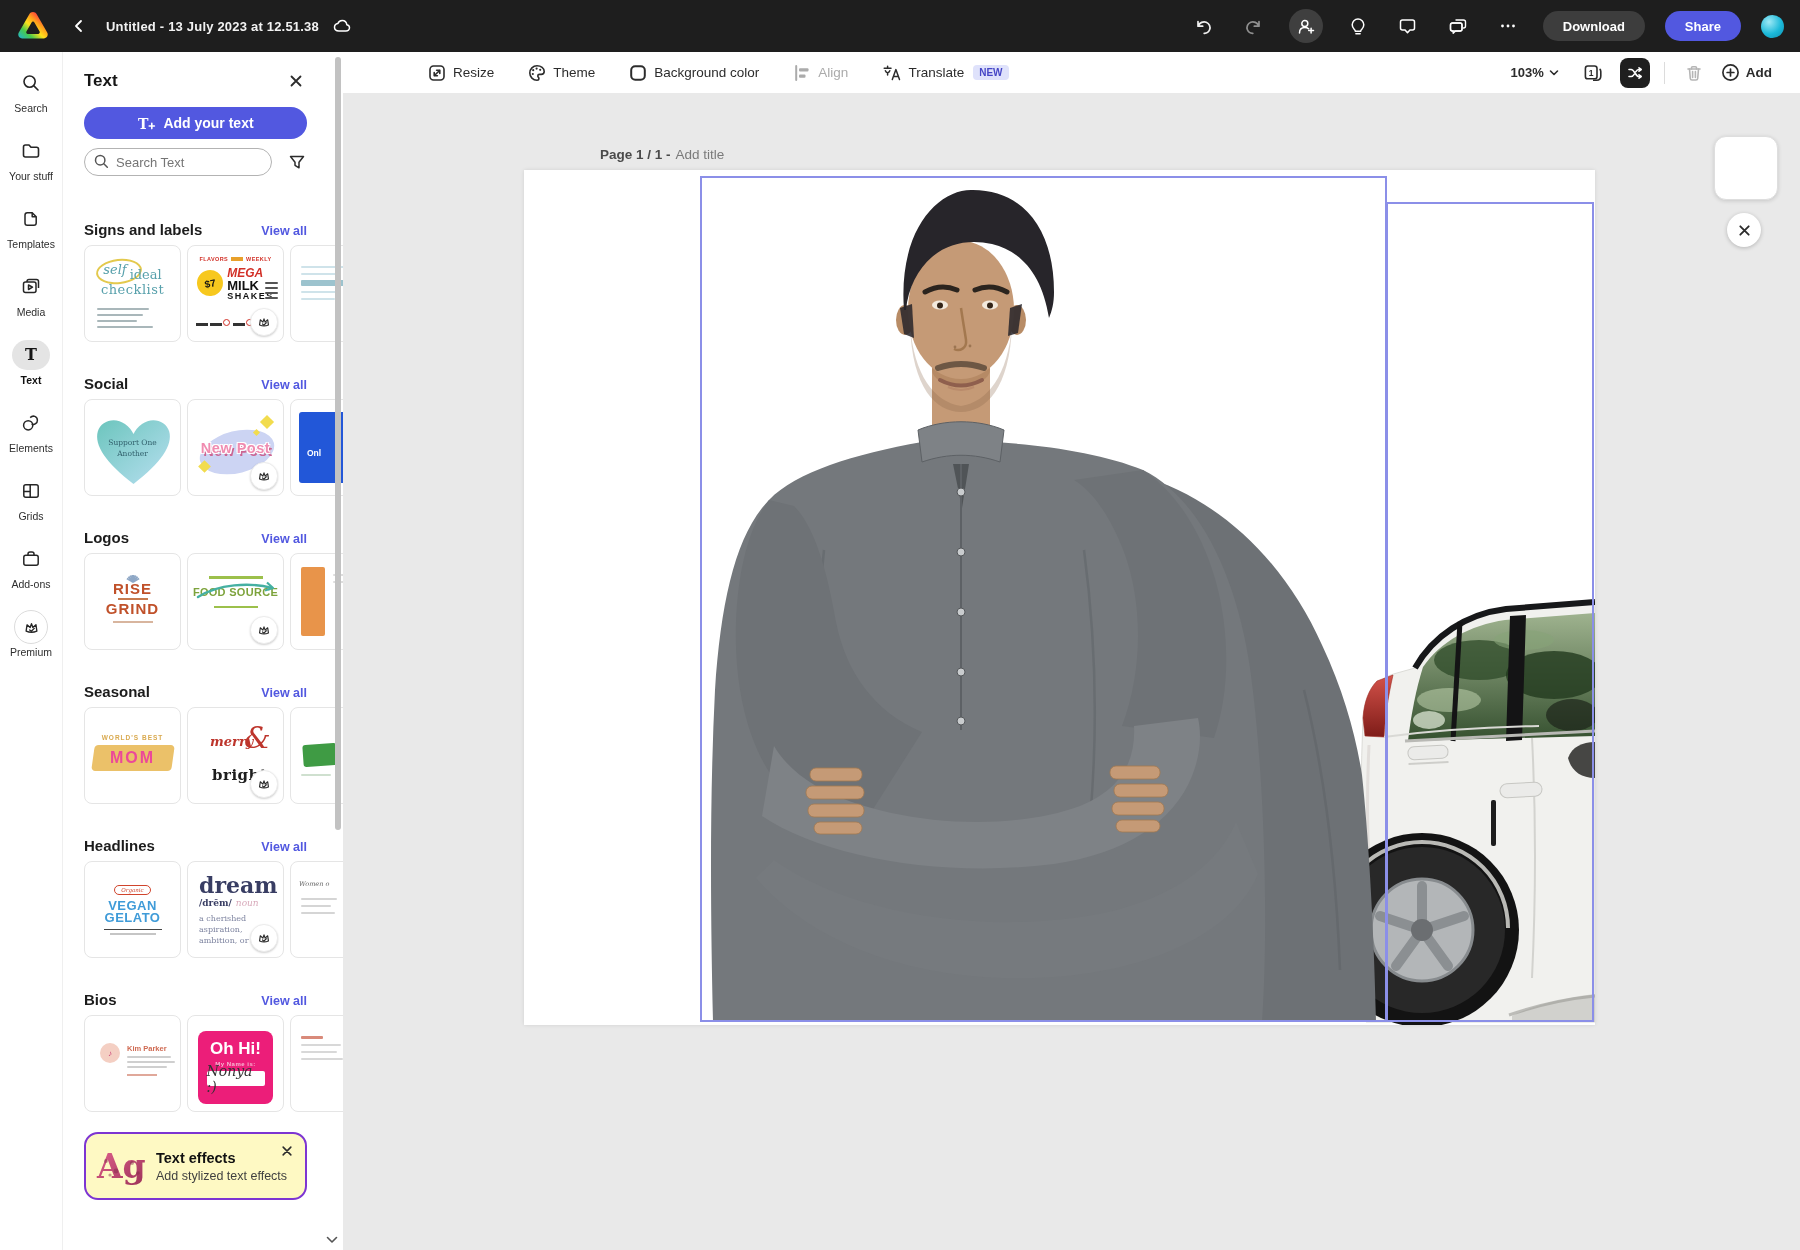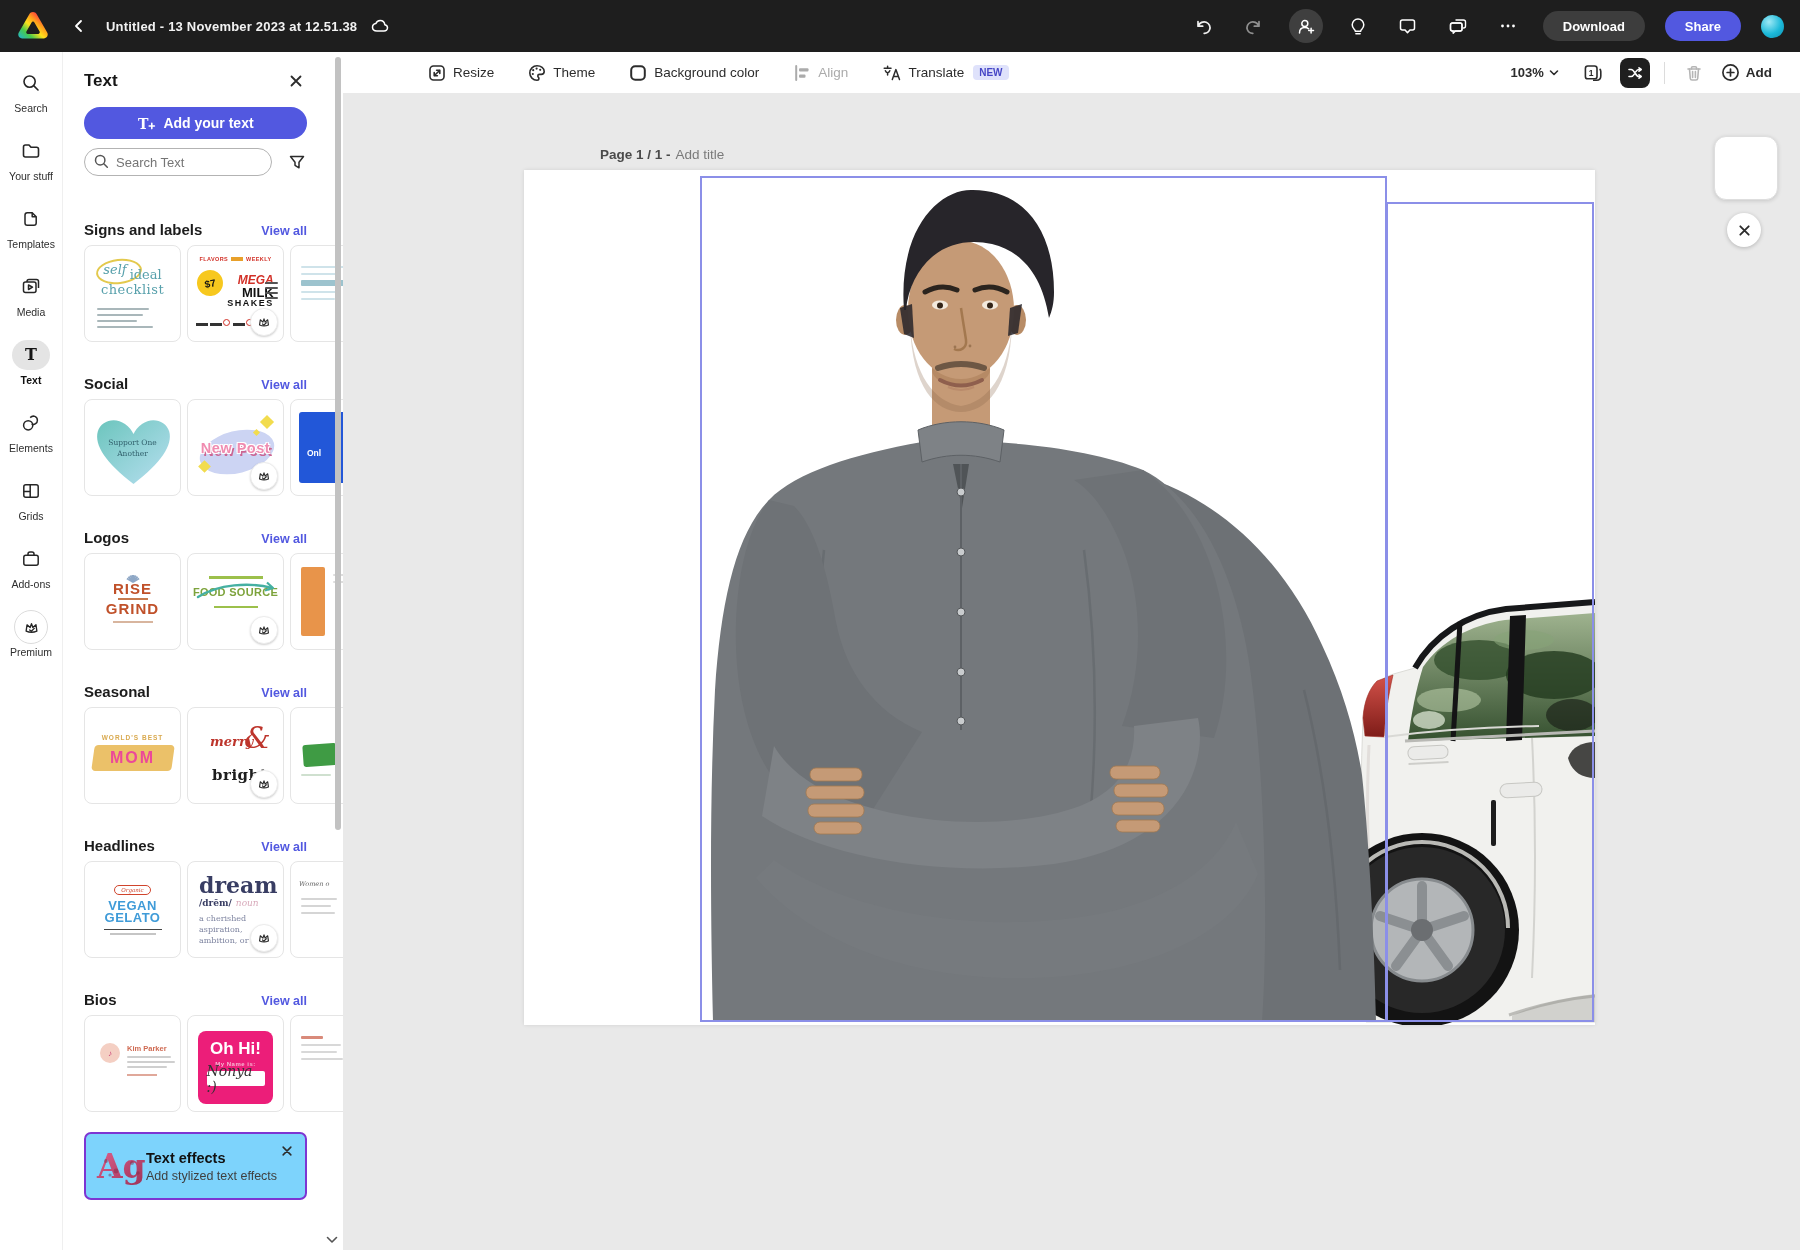--- a/index.html
+++ b/index.html
@@ -60,21 +60,21 @@
   .sc .checklist{font-size:13px;letter-spacing:.5px;margin-top:4px;}
   .sc-bullets{position:absolute;left:12px;top:62px;display:flex;flex-direction:column;gap:4px;}
   .sc-bullets .bar{background:#a9b7ba;}
   
   .mk-top{display:flex;justify-content:center;align-items:center;gap:3px;margin-top:10px;}
   .mk-top span{font-size:5.5px;font-weight:800;color:#d23027;letter-spacing:.4px;}
   .mk-dash{width:12px;height:4px;background:#e8a02a;}
   .mk-mid{display:flex;justify-content:center;gap:4px;margin-top:5px;}
   .mk-price{width:26px;height:26px;border-radius:50%;background:#f7c81e;display:flex;align-items:center;justify-content:center;
             font-size:10px;font-weight:800;color:#111;transform:rotate(-10deg);margin-top:3px;}
-  .mk-col{text-align:right;line-height:1;margin-top:7px;}
+  .mk-col{text-align:left;line-height:1;}
   .mk-mega{font-size:12px;font-weight:800;font-style:italic;color:#d23027;}
   .mk-milk{font-size:13px;font-weight:800;color:#111;}
   .mk-shakes{font-size:9px;font-weight:800;color:#111;letter-spacing:1.5px;}
   .mk-list{position:absolute;right:5px;top:36px;display:flex;flex-direction:column;gap:3px;}
   .mk-list .bar{width:13px;background:#555;}
   .mk-bot{position:absolute;left:8px;right:8px;bottom:11px;display:flex;justify-content:space-between;}
   .mk-bot b{width:12px;height:3px;background:#333;display:inline-block;}
   .mk-bot i{width:5px;height:5px;border:1px solid #d23027;border-radius:50%;display:inline-block;margin-left:1px;}
   
   .heart-txt{position:absolute;left:0;right:0;text-align:center;font-family:"DejaVu Serif",serif;font-size:7.5px;color:#33626e;}
@@ -134,22 +134,22 @@
   .oh-strip{margin-top:4px;width:58px;height:15px;background:#fff;border-radius:2px;display:flex;align-items:center;justify-content:center;}
   .oh-l3{font-family:"DejaVu Serif",serif;font-style:italic;font-size:14px;color:#333;}
   
   .sliver-bars{position:absolute;left:10px;top:20px;display:flex;flex-direction:column;gap:5px;}
   .blue-box{position:absolute;left:8px;top:12px;bottom:12px;right:-20px;background:#2257d8;border-radius:3px;}
   .blue-box span{position:absolute;left:8px;top:36px;color:#fff;font-size:8.5px;font-weight:700;}
   .orange-band{position:absolute;left:10px;top:13px;bottom:13px;width:24px;background:#e8944a;border-radius:2px;}
   .green-blob{position:absolute;left:12px;top:36px;width:34px;height:22px;background:#3f9b44;border-radius:3px;transform:rotate(-4deg);}
   .women-txt{position:absolute;left:8px;top:18px;font-family:"DejaVu Serif",serif;font-style:italic;font-size:6.5px;color:#666;}
   
-  .banner{margin-top:20px;width:223px;height:68px;border:2px solid #7d35d2;border-radius:7px;box-sizing:border-box;
-          display:flex;align-items:center;padding:0 10px;position:relative;cursor:pointer;background:#7dd3fc;}
+  .banner{margin-top:20px;width:223px;height:68px;border:2px solid #7d35d2;border-radius:14px;box-sizing:border-box;
+          display:flex;align-items:center;gap:10px;padding:0 10px;position:relative;cursor:pointer;background:#fef9c3;}
   .banner-title{font-size:14.5px;font-weight:700;color:#111;}
   .banner-sub{font-size:12.5px;color:#3f3f3f;margin-top:3px;}
   .banner-x{position:absolute;top:6px;right:7px;}
   .scroll-thumb{position:absolute;right:2px;top:5px;width:6px;height:773px;background:#c2c2c2;border-radius:3px;cursor:pointer;}
   .panel-down{position:absolute;right:4px;bottom:5px;cursor:pointer;display:flex;}
   
   #toolbar{position:absolute;left:343px;top:52px;width:1457px;height:41px;background:#fff;display:flex;align-items:center;
            padding:0 28px 0 85px;box-sizing:border-box;}
   .tool-group{display:flex;align-items:center;gap:34px;}
   .tool-btn{display:flex;align-items:center;gap:7px;font-size:13.5px;color:#2c2c2c;font-weight:500;cursor:pointer;white-space:nowrap;}
@@ -197,21 +197,21 @@
           </defs>
         <path fill="url(#logoG)" d="M17,2 C18.6,2 19.9,2.9 20.7,4.3 L31.2,22.6 C32.7,25.2 30.8,28.5 27.7,28.5 H6.3 C3.2,28.5 1.3,25.2 2.8,22.6 L13.3,4.3 C14.1,2.9 15.4,2 17,2 Z"></path>
         <path fill="#1e1e1e" d="M17,11.5 C17.6,11.5 18.1,11.8 18.4,12.4 L23.6,21.5 C24.2,22.6 23.4,23.9 22.2,23.9 H11.8 C10.6,23.9 9.8,22.6 10.4,21.5 L15.6,12.4 C15.9,11.8 16.4,11.5 17,11.5 Z"></path>
       </svg>
     </span>
     <span class="tb-iconbtn" style="margin-left:14px;">
       <svg width="18" height="18" viewBox="0 0 18 18">
           <path d="M11,4 L6,9 L11,14" fill="none" stroke="#fff" stroke-width="1.8" stroke-linecap="round" stroke-linejoin="round"></path>
         </svg>
     </span>
-    <span class="tb-title">Untitled - 13 November 2023 at 12.51.38</span>
+    <span class="tb-title">Untitled - 13 July 2023 at 12.51.38</span>
     <span class="tb-iconbtn" style="margin-left:8px;">
       <svg width="22" height="18" viewBox="0 0 19 18">
           <path fill="none" stroke="#fff" stroke-width="1.5" stroke-linejoin="round" d="M6.5,14 H13.5 C15.4,14 17,12.6 17,10.8 C17,9.2 15.9,8 14.3,7.7 C14,5.2 12,3.5 9.7,3.5 C7.7,3.5 6,4.7 5.4,6.6 C3.5,6.9 2,8.4 2,10.3 C2,12.4 3.8,14 6.5,14 Z"></path>
         </svg>
     </span>
     <div class="tb-right">
       <span class="tb-iconbtn">
         <svg width="19" height="19" viewBox="0 0 19 19">
             <path fill="none" stroke="#efefef" stroke-width="1.7" stroke-linecap="round" stroke-linejoin="round" d="M4,4.5 V9.2 H8.7 M4.3,8.8 C5.6,5.7 9.2,4 12.2,5.2 C15.3,6.4 16.8,9.8 15.6,12.8 C14.7,15 12.5,16.4 10.2,16.3"></path>
           </svg>

